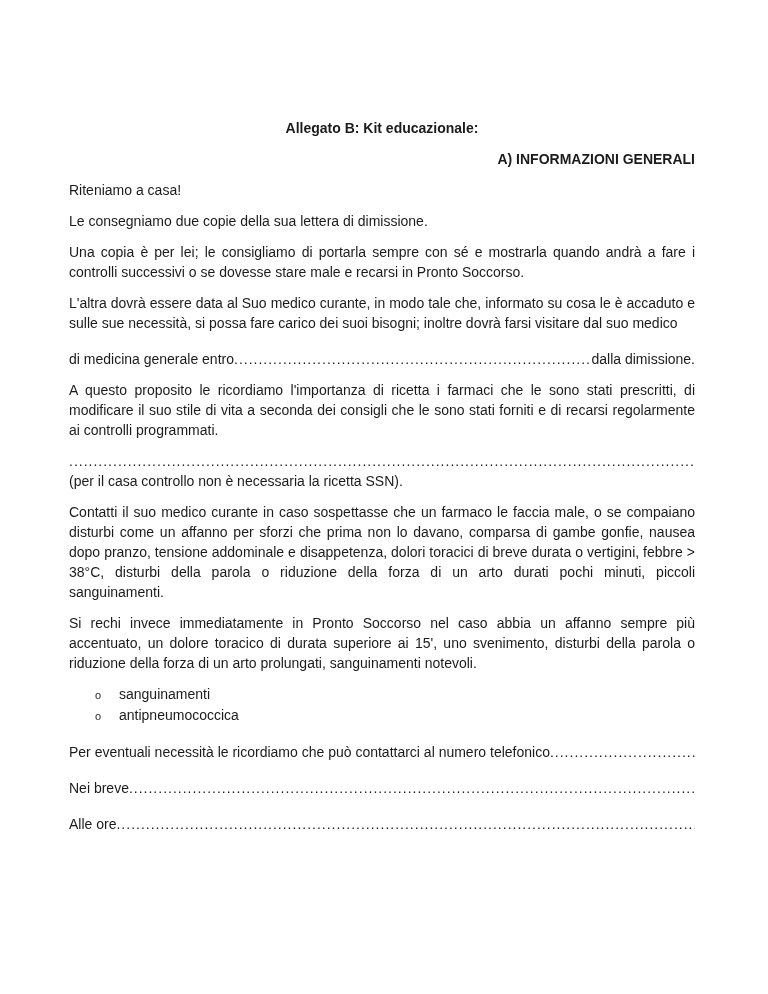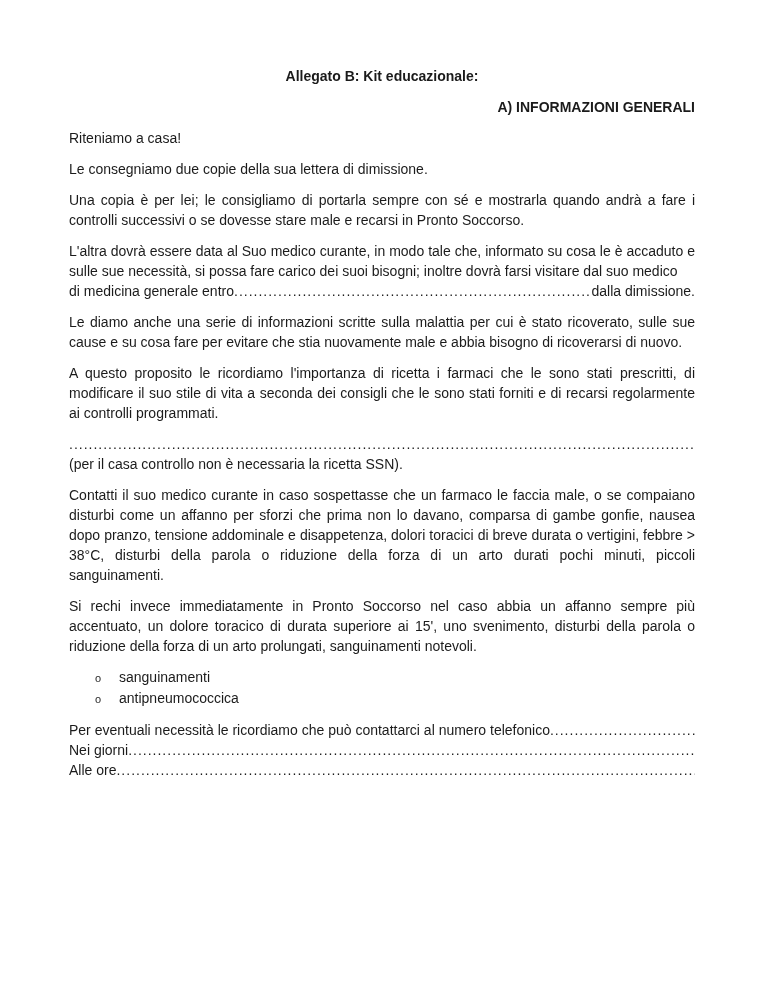--- a/index.html
+++ b/index.html
@@ -10,21 +10,21 @@
   .page {
     position: relative;
     width: 768px;
     height: 994px;
     box-sizing: border-box;
     background: #ffffff;
     color: #1b1b1b;
     font-family: "Liberation Sans", sans-serif;
     font-size: 14px;
     line-height: 20px;
-    padding: 66px 73px 0 69px;
+    padding: 118px 73px 0 69px;
     overflow: hidden;
   }
   .para {
     margin: 0 0 11px 0;
     text-align: justify;
   }
   .title {
     text-align: center;
     font-weight: bold;
   }
@@ -37,20 +37,21 @@
     text-align-last: justify;
   }
   .dotfill {
     overflow: hidden;
     white-space: nowrap;
     letter-spacing: 1px;
   }
   .leader-row {
     display: flex;
     align-items: flex-start;
+    margin-top: 16px;
   }
   .leader-row .left,
   .leader-row .right {
     flex: 0 0 auto;
     white-space: nowrap;
   }
   .leader {
     flex: 1 1 auto;
     overflow: hidden;
     white-space: nowrap;
@@ -91,21 +92,20 @@
 
   <div class="para">
     <span>L'altra dovrà essere data al Suo medico curante, in modo tale che, informato su cosa le è accaduto e sulle sue necessità, si possa fare carico dei suoi bisogni; inoltre dovrà farsi visitare dal suo medico</span>
     <div class="leader-row">
       <span class="left">di medicina generale entro</span>
       <span class="leader">......................................................................................................................................................................................................................</span>
       <span class="right"> dalla dimissione.</span>
     </div>
   </div>
 
-  <p class="para">Le diamo anche una serie di informazioni scritte sulla malattia per cui è stato ricoverato, sulle sue cause e su cosa fare per evitare che stia nuovamente male e abbia bisogno di ricoverarsi di nuovo.</p>
 
   <p class="para">A questo proposito le ricordiamo l'importanza di ricetta i farmaci che le sono stati prescritti, di modificare il suo stile di vita a seconda dei consigli che le sono stati forniti e di recarsi regolarmente ai controlli programmati.</p>
 
   <div class="para">
     <div class="dotfill">......................................................................................................................................................................................................................</div>
     <div>(per il casa controllo non è necessaria la ricetta SSN).</div>
   </div>
 
   <p class="para">Contatti il suo medico curante in caso sospettasse che un farmaco le faccia male, o se compaiano disturbi come un affanno per sforzi che prima non lo davano, comparsa di gambe gonfie, nausea dopo pranzo, tensione addominale e disappetenza, dolori toracici di breve durata o vertigini, febbre &gt; 38°C, disturbi della parola o riduzione della forza di un arto durati pochi minuti, piccoli sanguinamenti.</p>
 
@@ -123,21 +123,21 @@
       </li>
     </ul>
   </div>
 
   <div class="para">
     <div class="leader-row">
       <span class="left">Per eventuali necessità le ricordiamo che può contattarci al numero telefonico</span>
       <span class="leader">......................................................................................................................................................................................................................</span>
     </div>
     <div class="leader-row">
-      <span class="left">Nei giorni</span>
+      <span class="left">Nei breve</span>
       <span class="leader">......................................................................................................................................................................................................................</span>
     </div>
     <div class="leader-row">
       <span class="left">Alle ore</span>
       <span class="leader">......................................................................................................................................................................................................................</span>
     </div>
   </div>
 
 </div>
 

